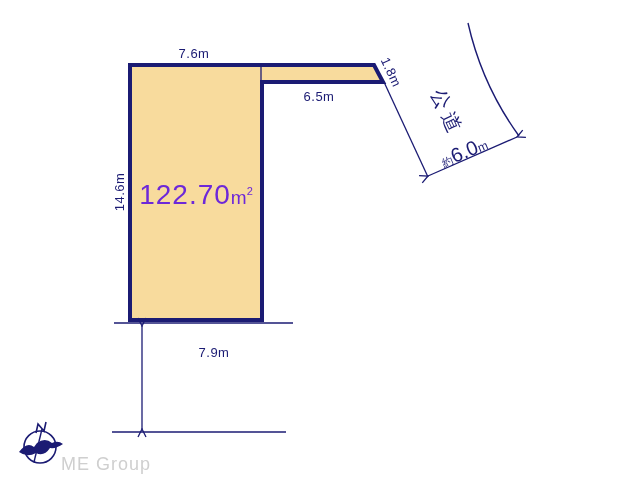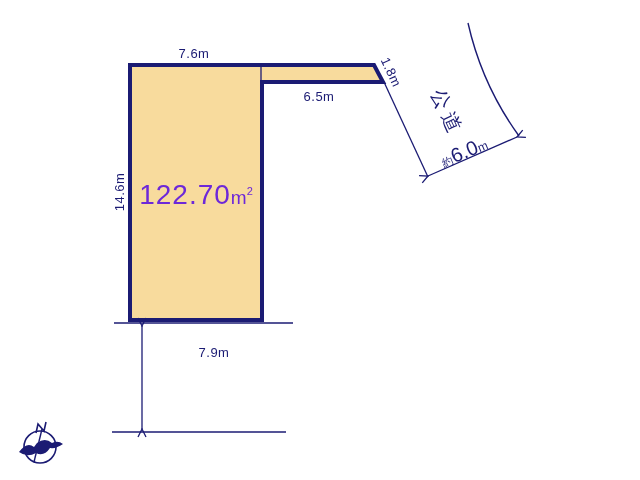--- a/index.html
+++ b/index.html
@@ -109,14 +109,15 @@
     <span>122.70</span><span class="unit">m</span><span class="sup">2</span>
   </div>
 
 
   <div class="road-label" id="road-right-name" style="left:447px;top:113px;">公道</div>
 
   <div class="road-label" id="road-right-width" style="left:464px;top:152px;">
     <span class="small">約</span><span class="big">6.0</span><span class="unit">m</span>
   </div>
 
+  <div id="logo-text">ME Group</div>
 
 </div>
 
 </body></html>

